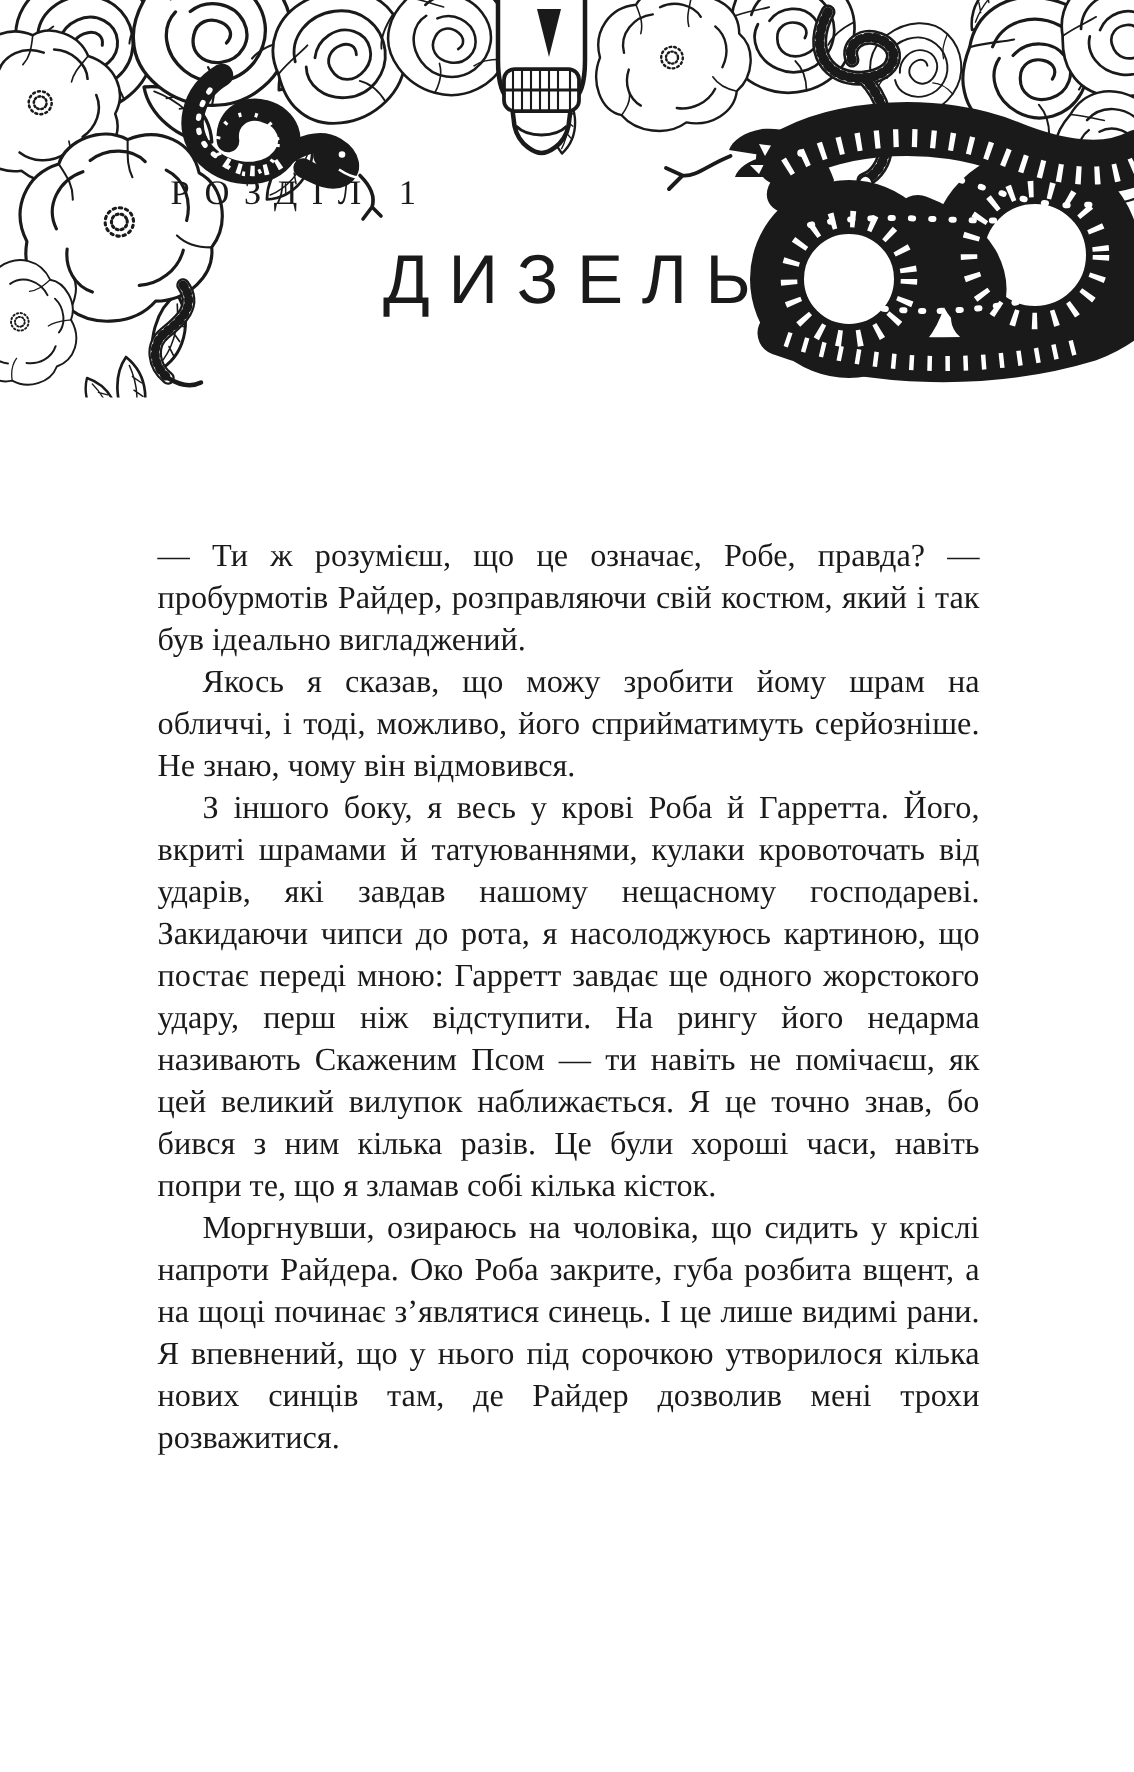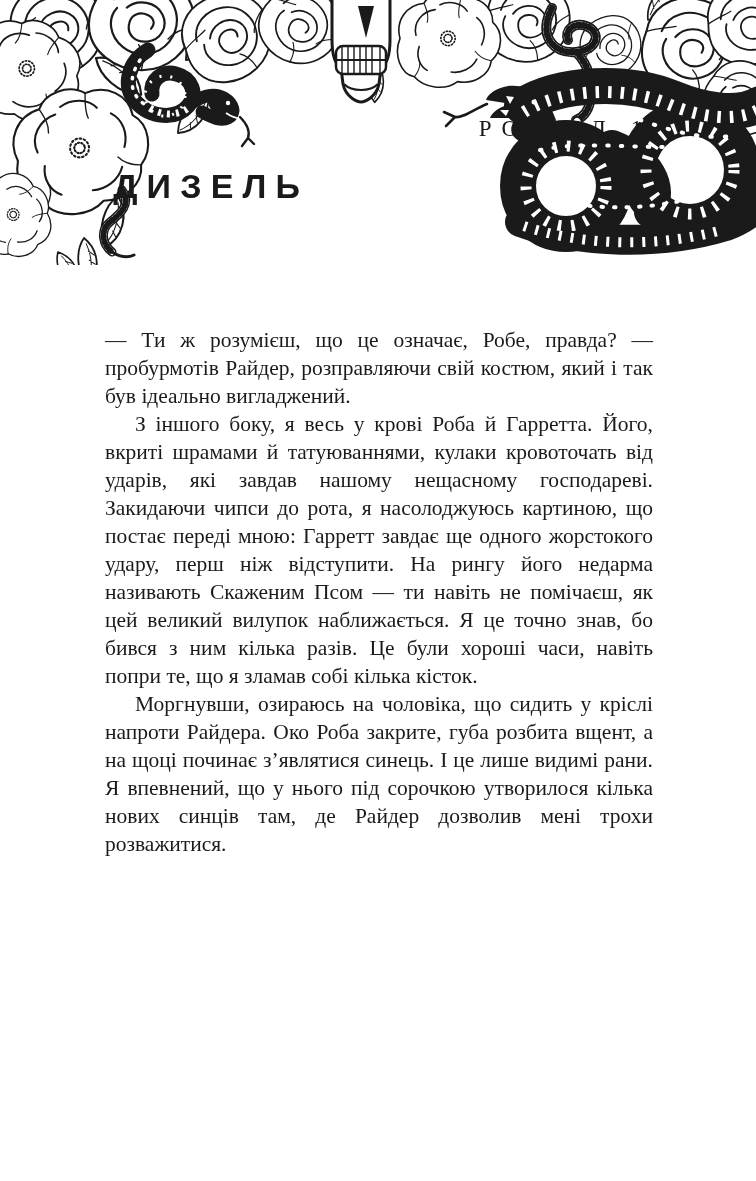--- a/index.html
+++ b/index.html
@@ -6,32 +6,32 @@
   html,body { margin:0; padding:0; background:#e8e8e8; }
   .page {
     position:relative; width:756px; height:1181px;
     background:var(--paper); overflow:hidden;
     font-family:"Liberation Serif", serif; color:var(--ink);
     margin:0 auto;
   }
   .header-art { position:absolute; top:0; left:0; color:var(--ink); }
   .chapter-label {
     position:absolute; top:117px; left:104px; width:548px;
-    text-align:right; font-size:23px; line-height:24px;
+    text-align:left; font-size:23px; line-height:24px;
     letter-spacing:0.42em; text-indent:0.42em;
     font-family:"Liberation Serif", serif; font-weight:400;
   }
   .page-title {
     position:absolute; top:162px; left:104px; width:548px;
-    font-size:34px; line-height:48px;
-    font-family:"Liberation Sans", sans-serif; font-weight:700;
+    text-align:center; font-size:46px; line-height:48px;
+    font-family:"Liberation Sans", sans-serif; font-weight:400;
     letter-spacing:0.27em; text-indent:0.27em;
   }
   .body-text {
-    position:absolute; top:326px; left:105px; width:548px;
+    position:absolute; top:356px; left:105px; width:548px;
     font-size:21.5px; line-height:28px; text-align:justify;
     hyphens:auto; -webkit-hyphens:auto;
   }
   .body-text p { margin:0; text-indent:30px; }
   .body-text p.first { text-indent:0; }
 </style>
 </head>
 <body>
 
 <div class="page">
@@ -148,17 +148,18 @@
       <path d="M540 196 C600 214 660 208 700 196" fill="none" stroke="#ffffff" stroke-width="4" stroke-dasharray="1.5 11" stroke-linecap="round"></path>
       <path d="M640 120 C670 130 700 140 730 136" fill="none" stroke="#ffffff" stroke-width="4" stroke-dasharray="1.5 13" stroke-linecap="round"></path>
     </g>
   </svg>
 
   <div class="chapter-label">РОЗДІЛ 1</div>
   <div class="page-title">ДИЗЕЛЬ</div>
 
   <div class="body-text">
     <p class="first">— Ти ж розумієш, що це означає, Робе, правда? — пробурмотів Райдер, розправляючи свій костюм, який і так був ідеально вигладжений.</p>
+    <p>Якось я сказав, що можу зробити йому шрам на обличчі, і тоді, можливо, його сприйматимуть серйозніше. Не знаю, чому він відмовився.</p>
     <p>З іншого боку, я весь у крові Роба й Гарретта. Його, вкриті шрамами й татуюваннями, кулаки кровоточать від ударів, які завдав нашому нещасному господареві. Закидаючи чипси до рота, я насолоджуюсь картиною, що постає переді мною: Гарретт завдає ще одного жорстокого удару, перш ніж відступити. На рингу його недарма називають Скаженим Псом — ти навіть не помічаєш, як цей великий вилупок наближається. Я це точно знав, бо бився з ним кілька разів. Це були хороші часи, навіть попри те, що я зламав собі кілька кісток.</p>
     <p>Моргнувши, озираюсь на чоловіка, що сидить у кріслі напроти Райдера. Око Роба закрите, губа розбита вщент, а на щоці починає з’являтися синець. І це лише видимі рани. Я впевнений, що у нього під сорочкою утворилося кілька нових синців там, де Райдер дозволив мені трохи розважитися.</p>
   </div>
 
 </div>
 
 </body></html>

